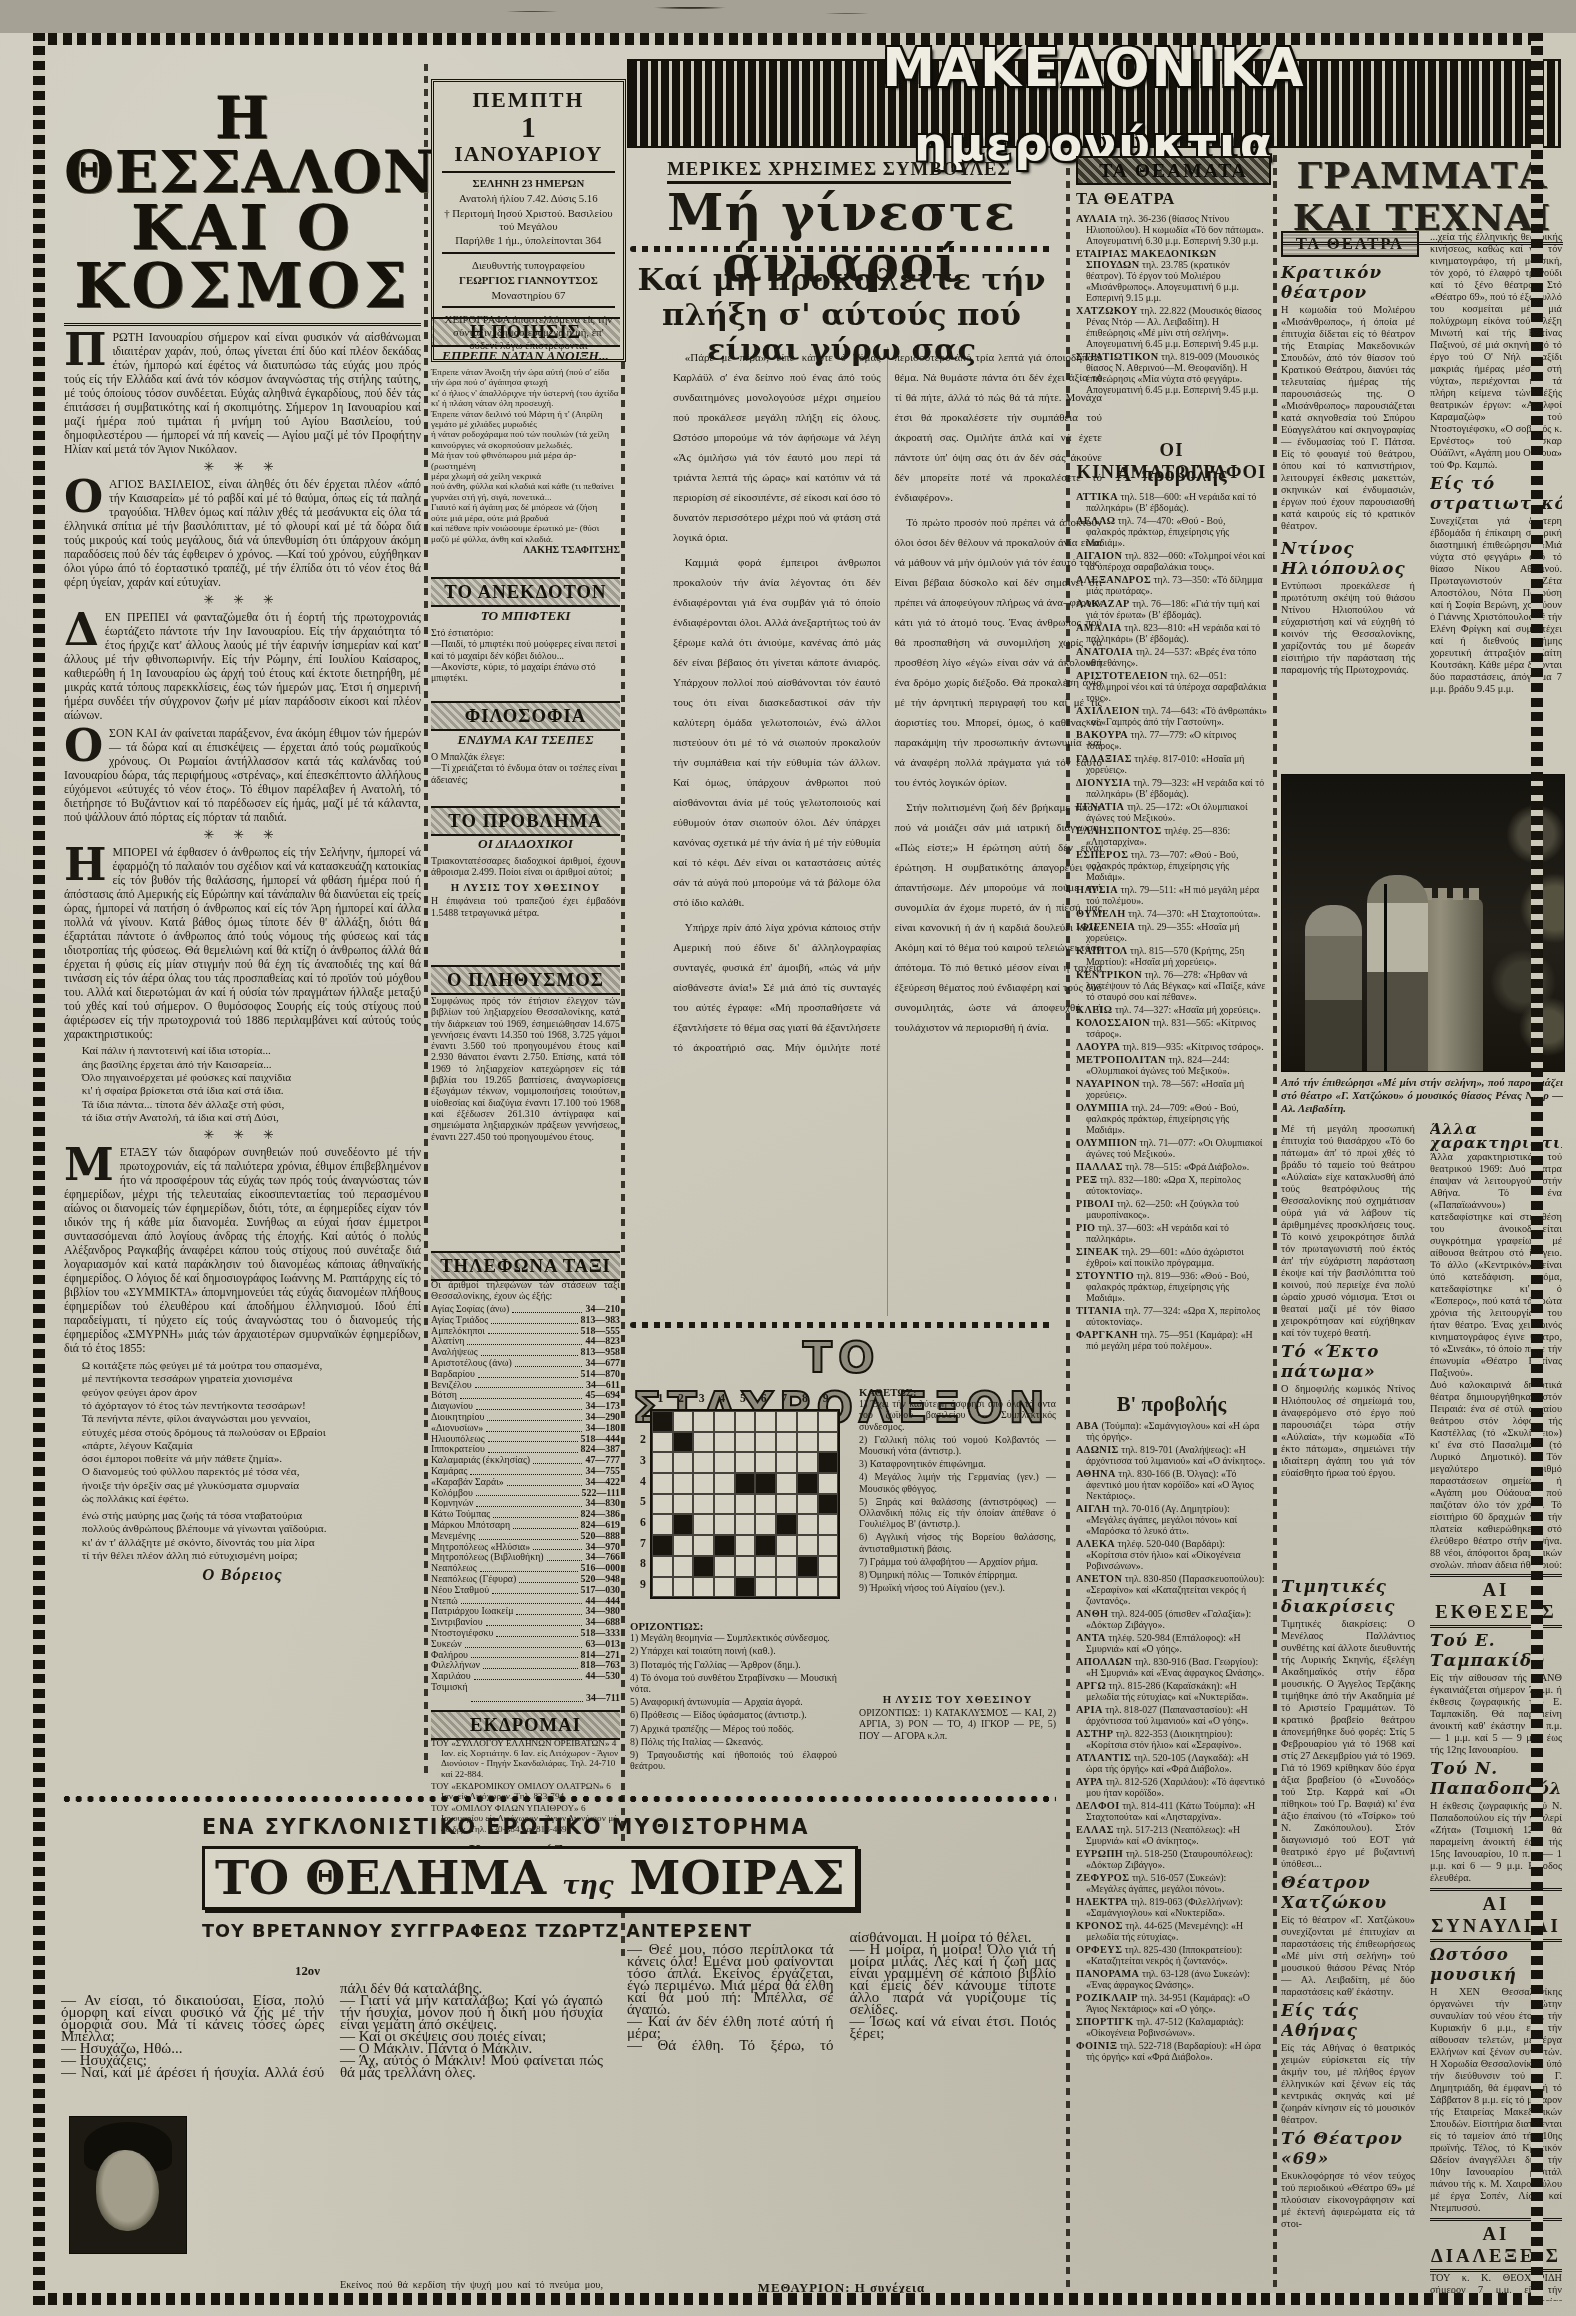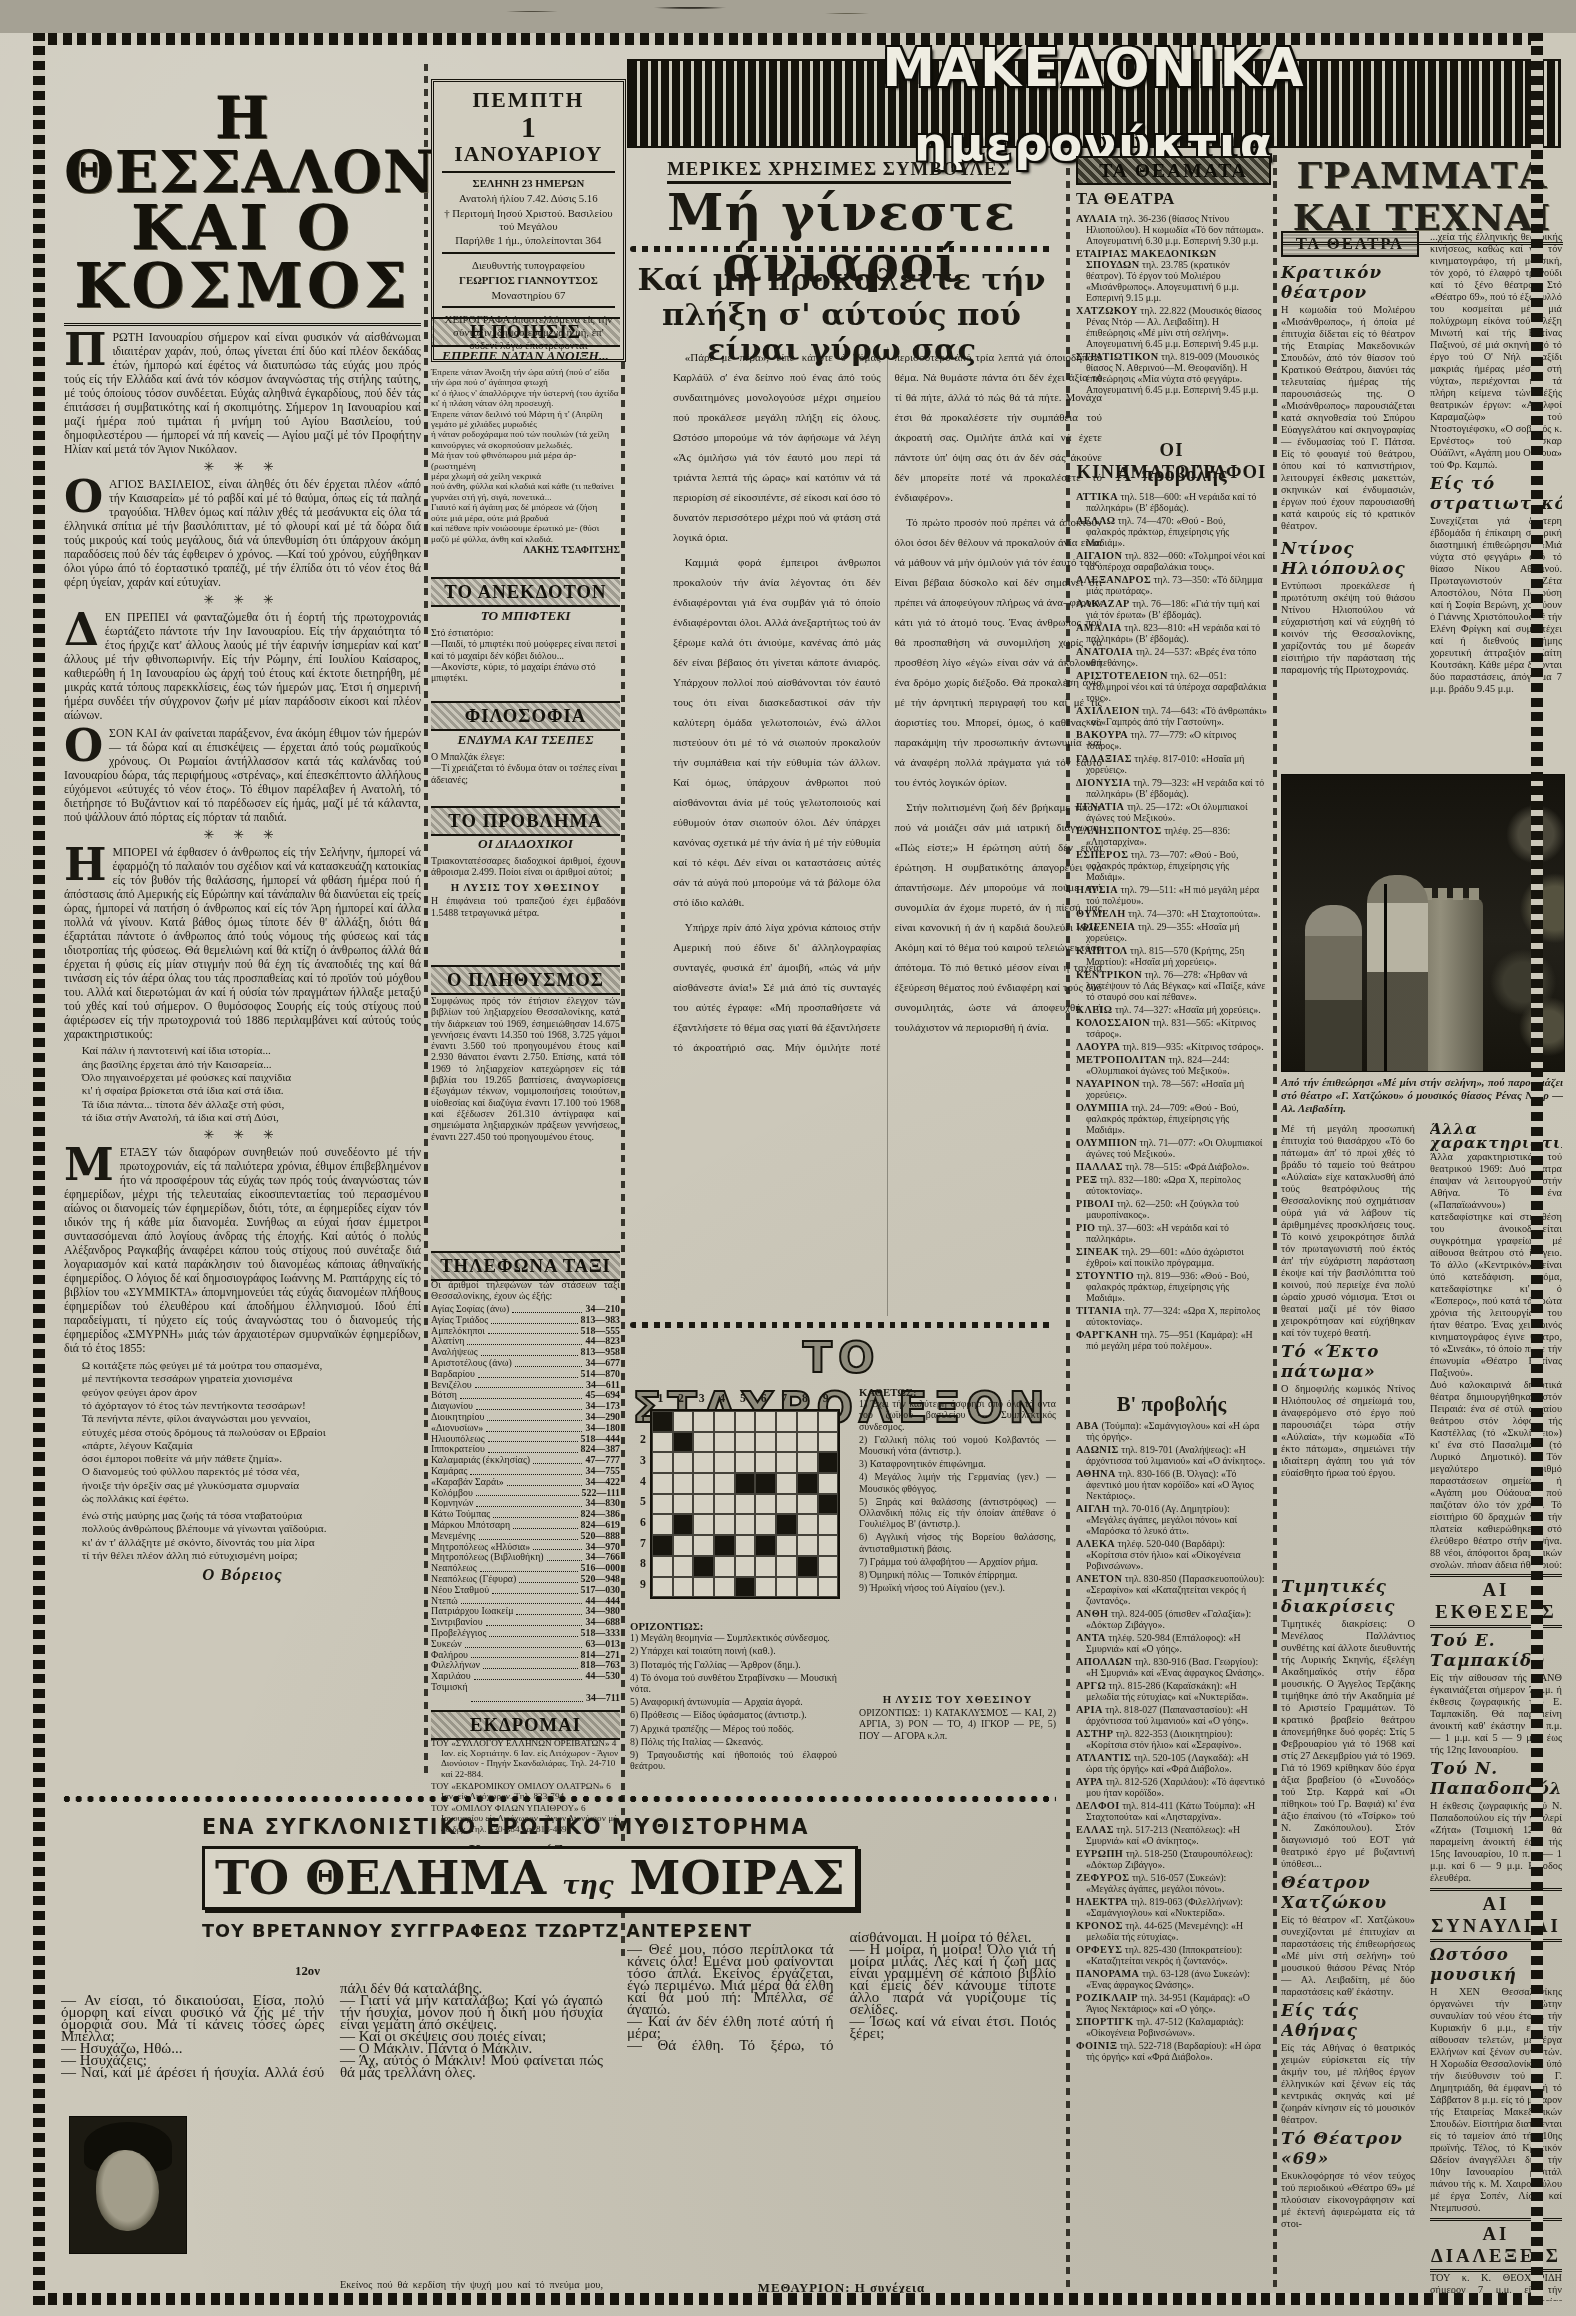--- a/index.html
+++ b/index.html
@@ -385,21 +385,21 @@
         <span>Πατριάρχου Ιωακείμ</span>
         <span class="dots"></span>
         <span style="font-weight:bold;">34—980</span>
       </div>
       <div class="taxirow">
         <span>Σιντριβανίου</span>
         <span class="dots"></span>
         <span style="font-weight:bold;">34—688</span>
       </div>
       <div class="taxirow">
-        <span>Προβελέγγιος</span>
+        <span>Ντοστογιέφσκυ</span>
         <span class="dots"></span>
         <span style="font-weight:bold;">518—333</span>
       </div>
       <div class="taxirow">
         <span>Συκεών</span>
         <span class="dots"></span>
         <span style="font-weight:bold;">63—013</span>
       </div>
       <div class="taxirow">
         <span>Φαλήρου</span>

